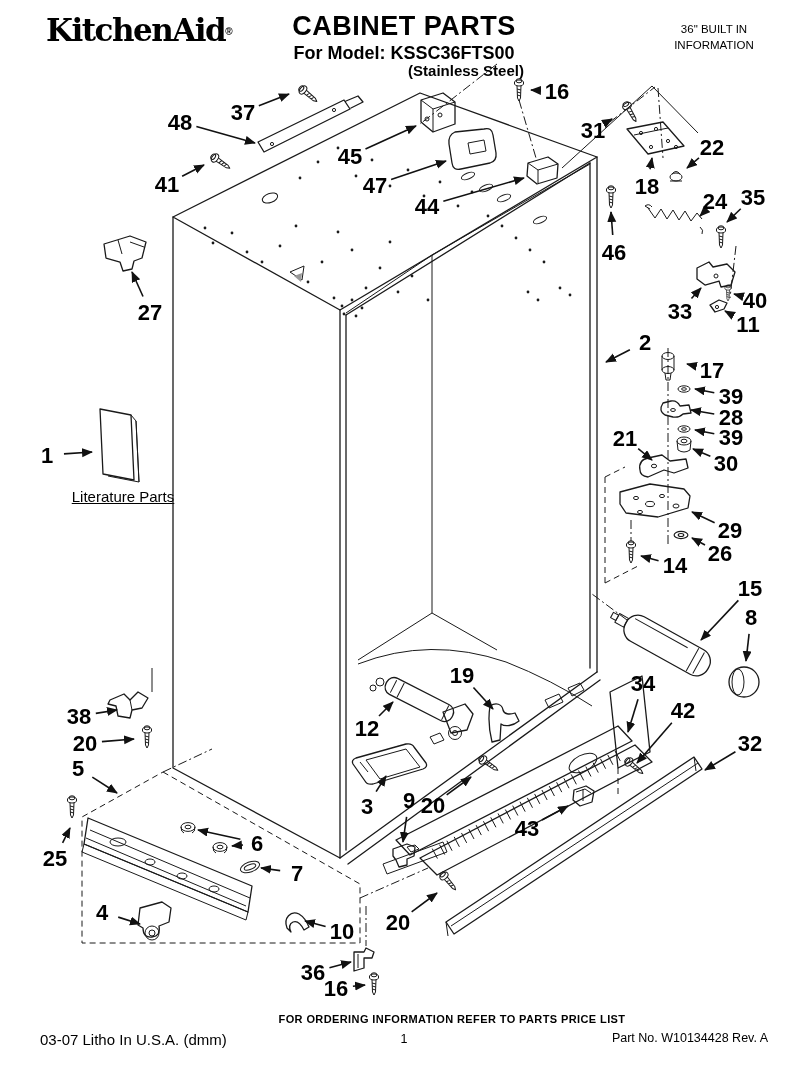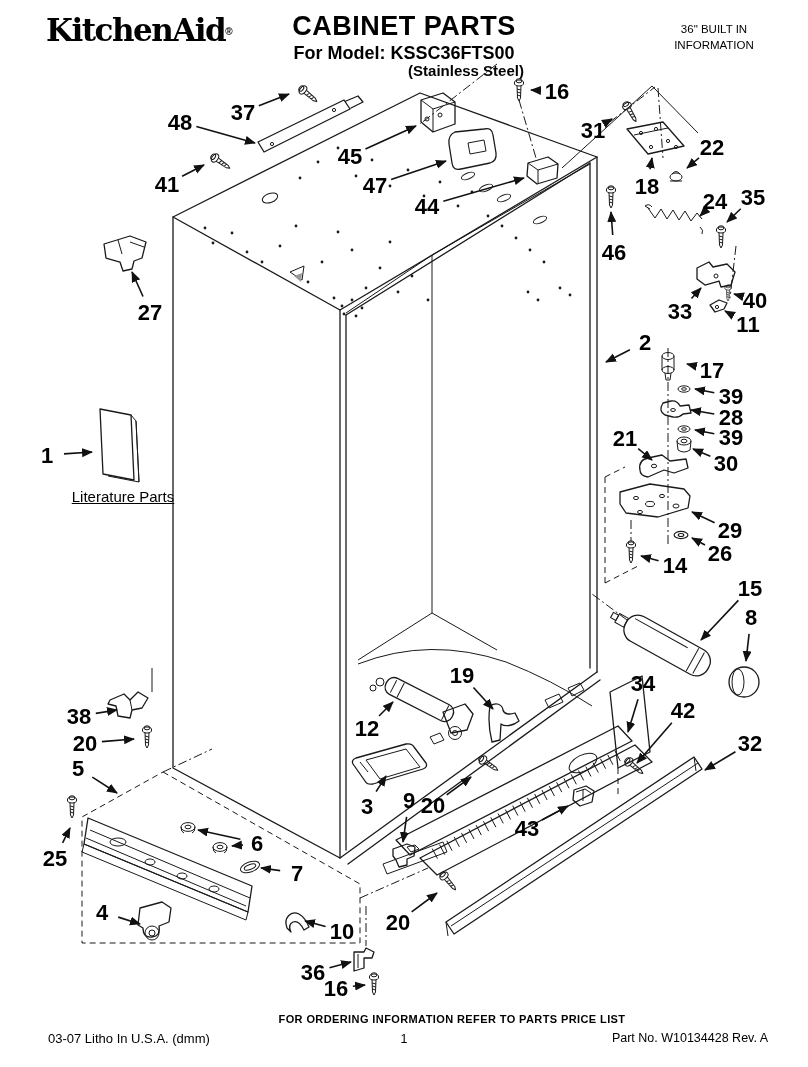--- a/index.html
+++ b/index.html
@@ -9,21 +9,21 @@
   .cx{transform:translateX(-50%);}
   .brand{left:46px;top:12px;font-family:"DejaVu Serif",serif;font-weight:bold;
          font-size:31px;letter-spacing:-1.5px;}
   .brand .reg{font-size:10px;vertical-align:6px;font-family:"Liberation Sans",sans-serif;}
   .title{left:404px;top:11px;font-size:27px;font-weight:bold;letter-spacing:.5px;}
   .sub1{left:404px;top:43px;font-size:18px;font-weight:bold;}
   .sub2{left:466px;top:62px;font-size:15px;font-weight:bold;}
   .hright{left:714px;top:22px;font-size:11.5px;line-height:1.35;text-align:center;}
   .litparts{left:123px;top:488px;font-size:15px;text-decoration:underline;}
   .fnote{left:404px;top:1013px;font-size:11px;font-weight:bold;letter-spacing:.4px;margin-left:48px;}
-  .flitho{left:40px;top:1031px;font-size:13px;margin-left:8px;}
+  .flitho{left:40px;top:1031px;font-size:15px;}
   .fpage{left:404px;top:1032px;font-size:12.5px;}
   .fpart{right:40px;top:1031px;font-size:12.5px;position:absolute;white-space:nowrap;margin-left:12px;}
   svg{position:absolute;left:0;top:0;}
   .ln{stroke:#1a1a1a;fill:none;stroke-width:1.3;stroke-linejoin:round;stroke-linecap:round;}
   .thin{stroke:#1a1a1a;fill:none;stroke-width:1;stroke-linejoin:round;}
   .dash{stroke:#1a1a1a;fill:none;stroke-width:1;stroke-dasharray:6 4;}
   .dashdot{stroke:#1a1a1a;fill:none;stroke-width:1;stroke-dasharray:9 3 2 3;}
   .callout-num{font-family:"Liberation Sans",sans-serif;font-size:22px;font-weight:bold;fill:#000;}
   .leader{stroke:#111;stroke-width:1.6;fill:none;}
 </style>

